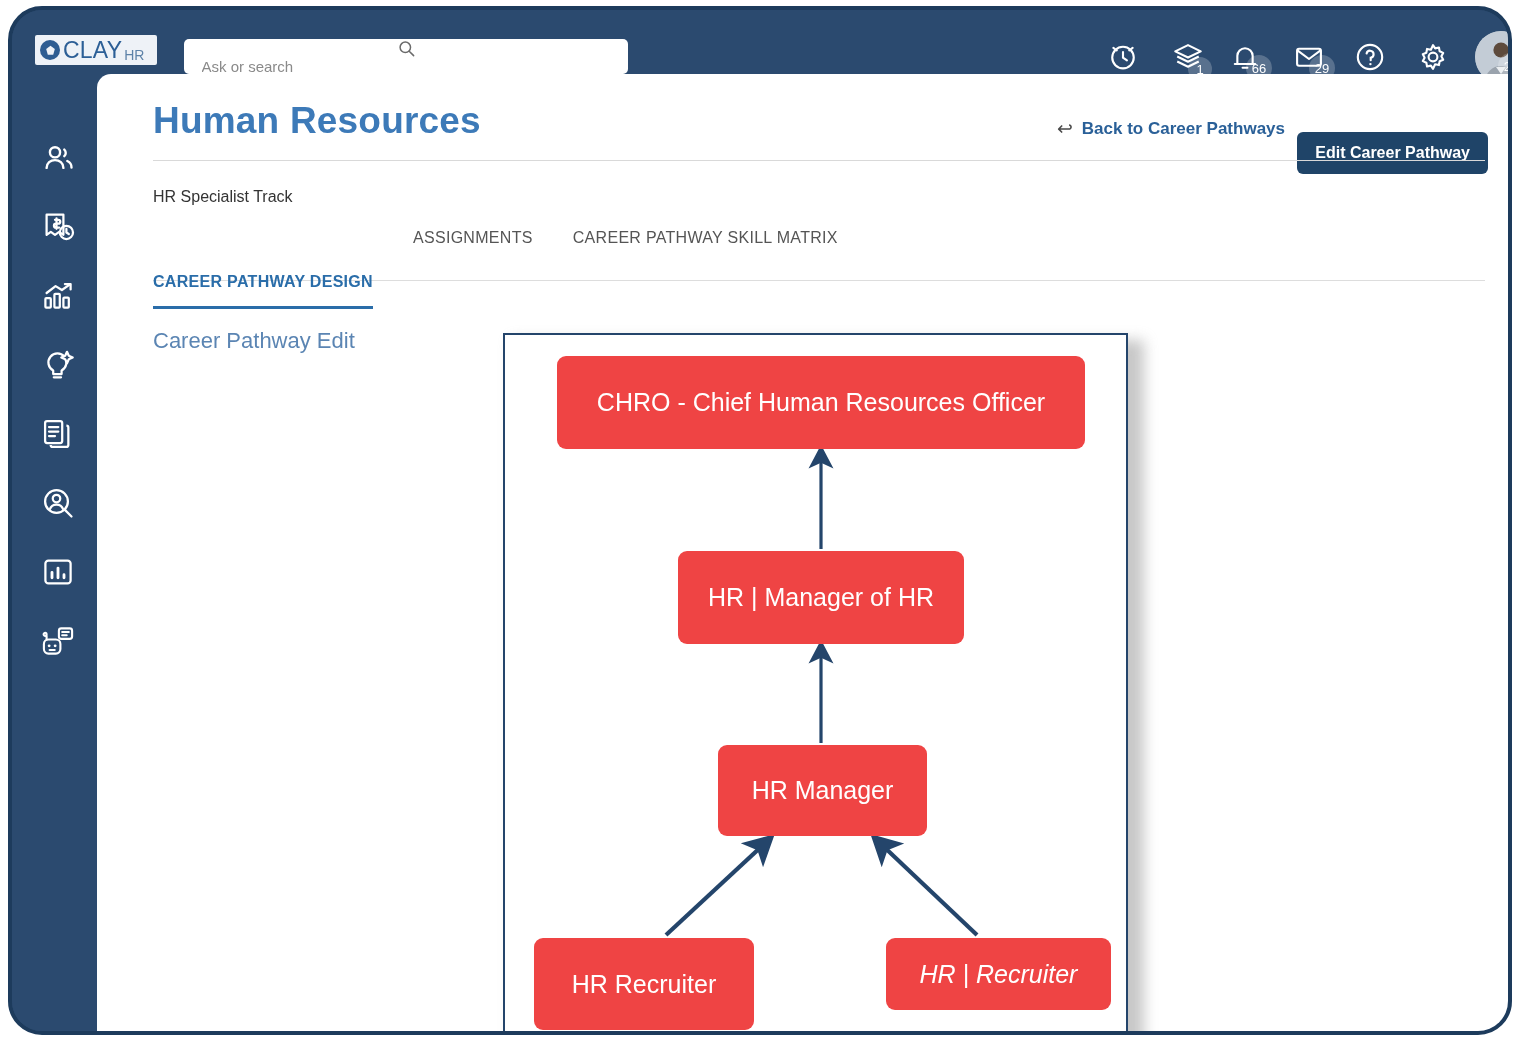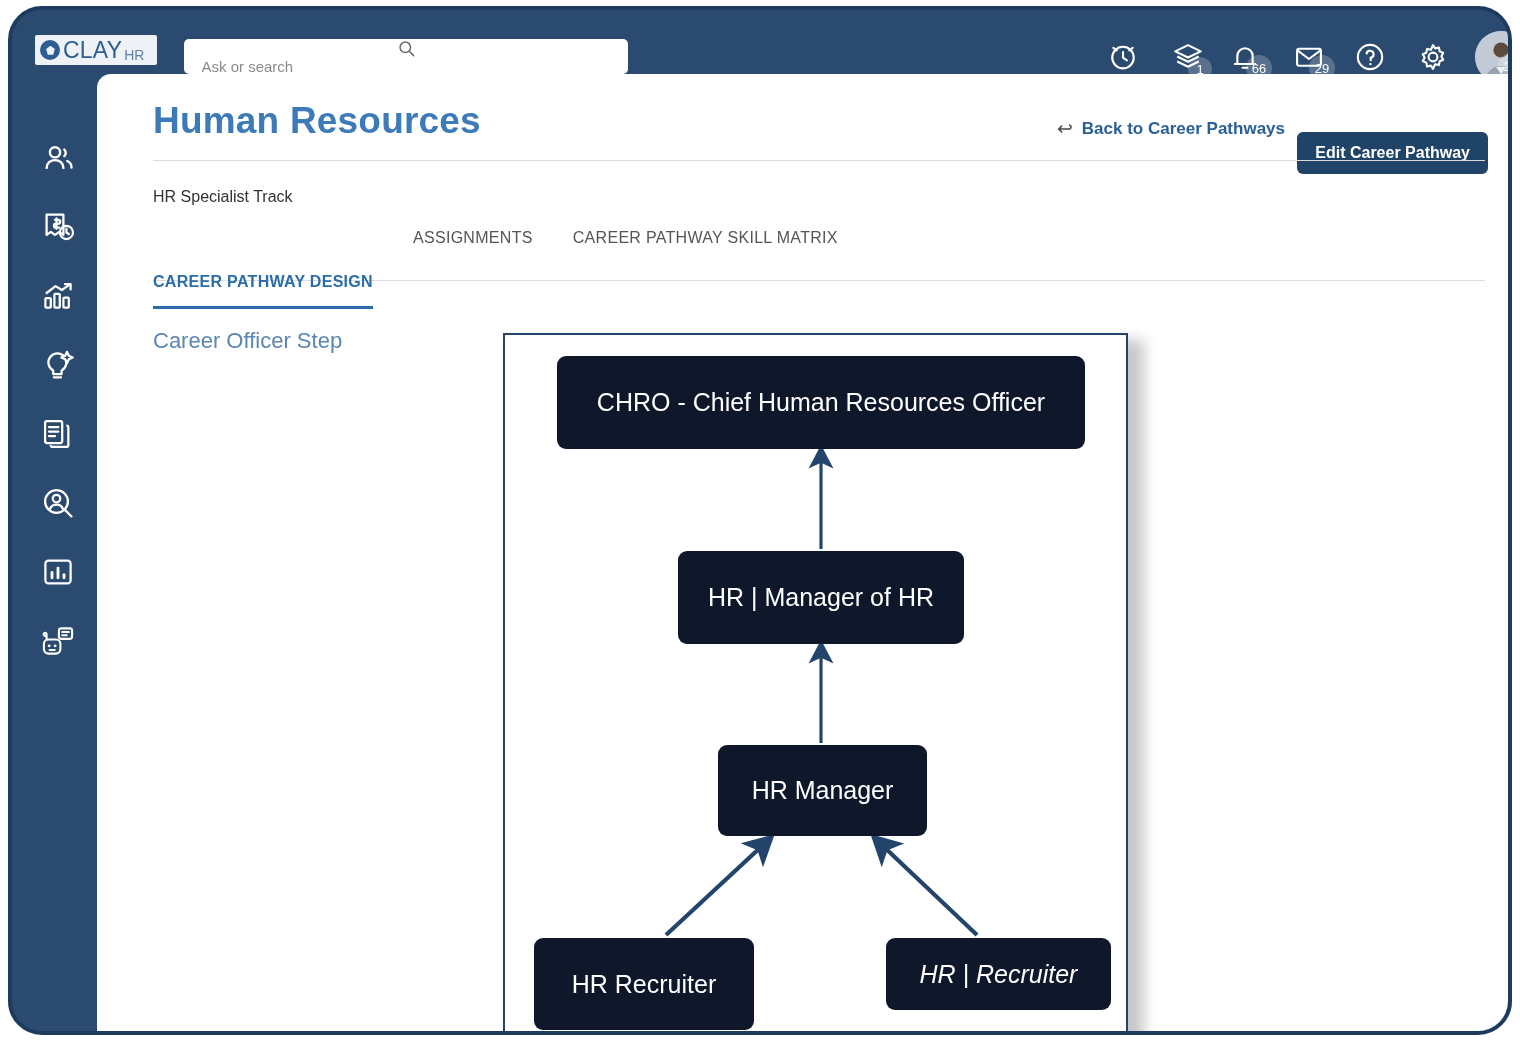--- a/index.html
+++ b/index.html
@@ -185,21 +185,21 @@
     position: absolute; left: 406px; top: 259px;
     width: 625px; height: 703px;
     background: #fff;
     border: 2px solid #24456b;
     overflow: hidden;
   }
   #diagram svg { position: absolute; left: 0; top: 0; }
 
   .node {
     position: absolute;
-    background: #0f172a;
+    background: #ef4444;
     border-radius: 9px;
     color: #ffffff;
     display: flex; align-items: center; justify-content: center;
     text-align: center;
     font-size: 25px;
     cursor: pointer;
     padding: 8px 10px;
   }
   #node-chro      { left: 52px;  top: 21px;  width: 528px; height: 93px; }
   #node-director  { left: 173px; top: 216px; width: 286px; height: 93px; }
@@ -382,21 +382,21 @@
     <div id="title-rule"></div>
 
     <div id="track-label">HR Specialist Track</div>
 
     <div id="tabs">
       <div class="tab active">CAREER PATHWAY DESIGN</div>
       <div class="tab">ASSIGNMENTS</div>
       <div class="tab">CAREER PATHWAY SKILL MATRIX</div>
     </div>
 
-    <div id="step-label">Career Officer Step</div>
+    <div id="step-label">Career Pathway Edit</div>
 
     <div id="diagram-shadow"></div>
 
     <div id="diagram">
 
       <svg width="621" height="699">
         <defs>
           <marker id="ah" markerWidth="9" markerHeight="9" refX="4.2" refY="4.5" orient="auto">
             <path d="M0.6,0.6 L8,4.5 L0.6,8.4 L2.4,4.5 Z" fill="#24456b"></path>
           </marker>

